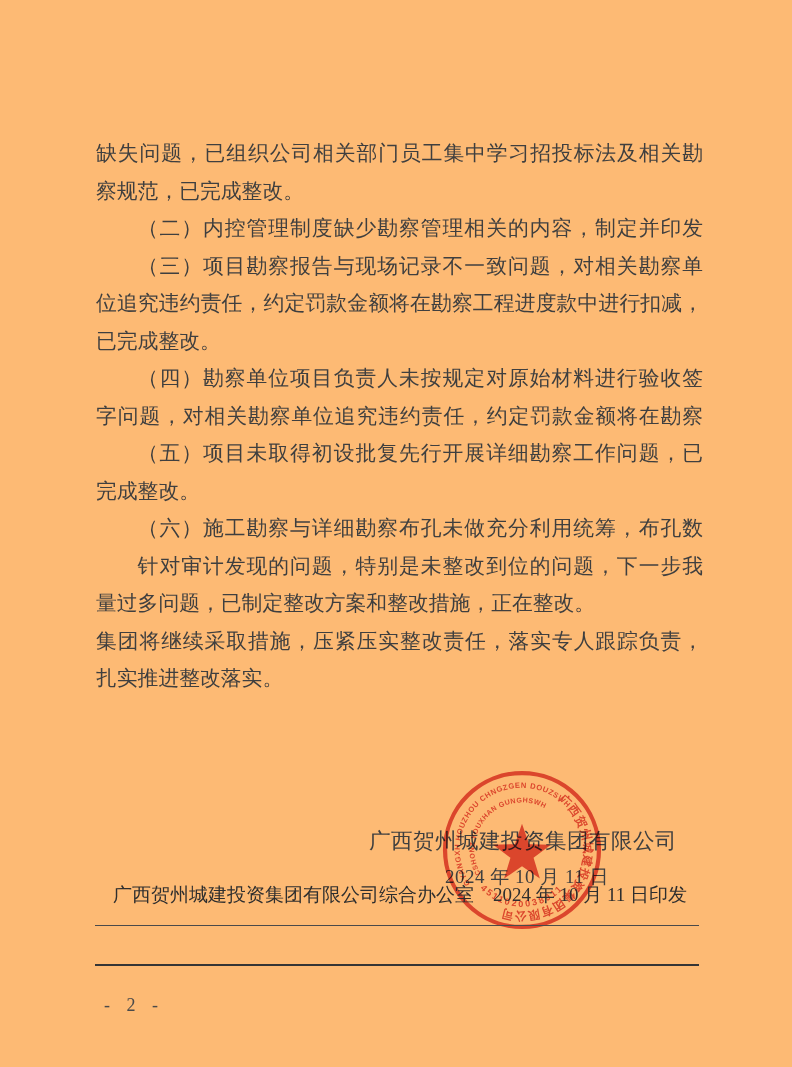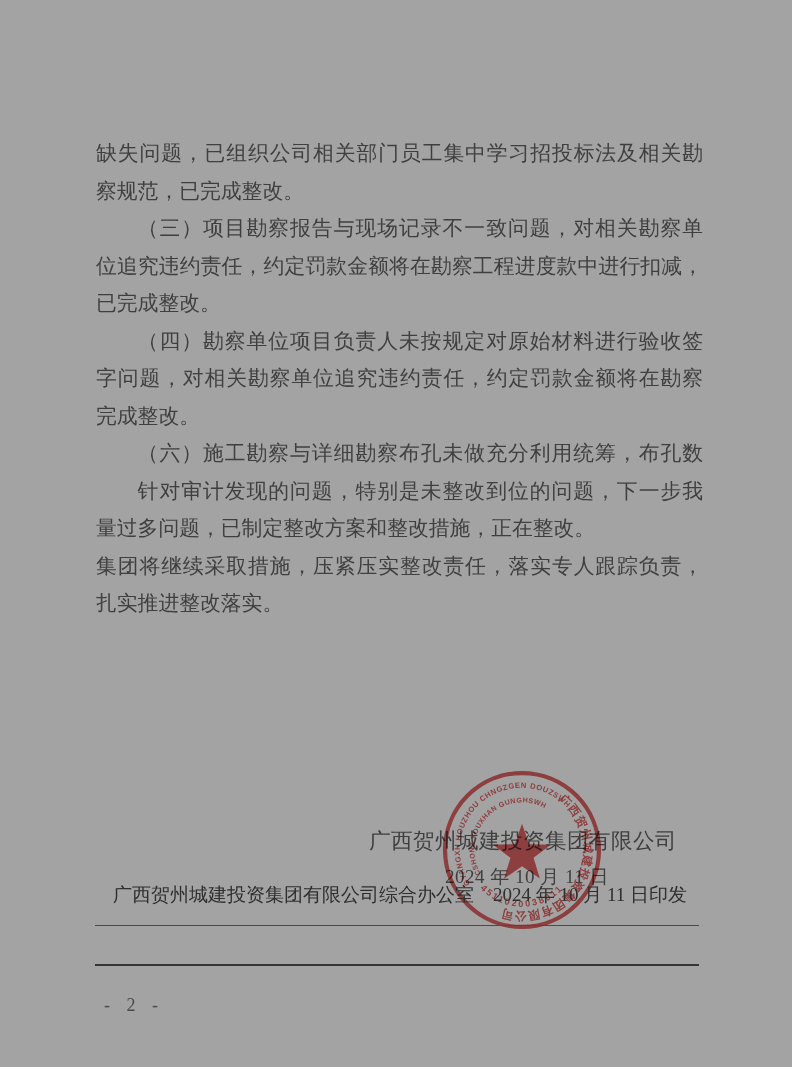--- a/index.html
+++ b/index.html
@@ -1,18 +1,18 @@
 <!DOCTYPE html>
 <html><head>
 <meta charset="utf-8">
 <style>
   html,body { margin:0; padding:0; background:#888; }
   .page {
     position:relative; width:792px; height:1067px; margin:0 auto;
-    background:#a3a3a3; overflow:hidden;
+    background:#fdba74; overflow:hidden;
     font-family:"Liberation Serif","DejaVu Serif",serif;
     color:#3f3f3f;
   }
   
   .body-text { position:absolute; left:96px; top:134px; width:607px;
     font-size:20.8px; line-height:37.5px; }
   .ln { text-align:justify; text-align-last:justify; height:37.5px; overflow:visible; }
   .ln.pe { text-align-last:left; }
   .ln.ind { text-indent:2em; }
   
@@ -44,25 +44,27 @@
     color:#4a4a4a; letter-spacing:6px; white-space:nowrap; }
 </style>
 </head>
 <body>
 
 <div class="page">
 
   <div class="body-text">
     <div class="ln">缺失问题，已组织公司相关部门员工集中学习招投标法及相关勘</div>
     <div class="ln pe">察规范，已完成整改。</div>
+    <div class="ln ind">（二）内控管理制度缺少勘察管理相关的内容，制定并印发</div>
     <div class="ln ind">（三）项目勘察报告与现场记录不一致问题，对相关勘察单</div>
     <div class="ln">位追究违约责任，约定罚款金额将在勘察工程进度款中进行扣减，</div>
     <div class="ln pe">已完成整改。</div>
     <div class="ln ind">（四）勘察单位项目负责人未按规定对原始材料进行验收签</div>
     <div class="ln">字问题，对相关勘察单位追究违约责任，约定罚款金额将在勘察</div>
+    <div class="ln ind">（五）项目未取得初设批复先行开展详细勘察工作问题，已</div>
     <div class="ln pe">完成整改。</div>
     <div class="ln ind">（六）施工勘察与详细勘察布孔未做充分利用统筹，布孔数</div>
     <div class="ln ind">针对审计发现的问题，特别是未整改到位的问题，下一步我</div>
     <div class="ln pe">量过多问题，已制定整改方案和整改措施，正在整改。</div>
     <div class="ln">集团将继续采取措施，压紧压实整改责任，落实专人跟踪负责，</div>
     <div class="ln pe">扎实推进整改落实。</div>
   </div>
 
   <div class="sig-company">广西贺州城建投资集团有限公司</div>
   <div class="sig-date">2024 年 10 月 11 日</div>

